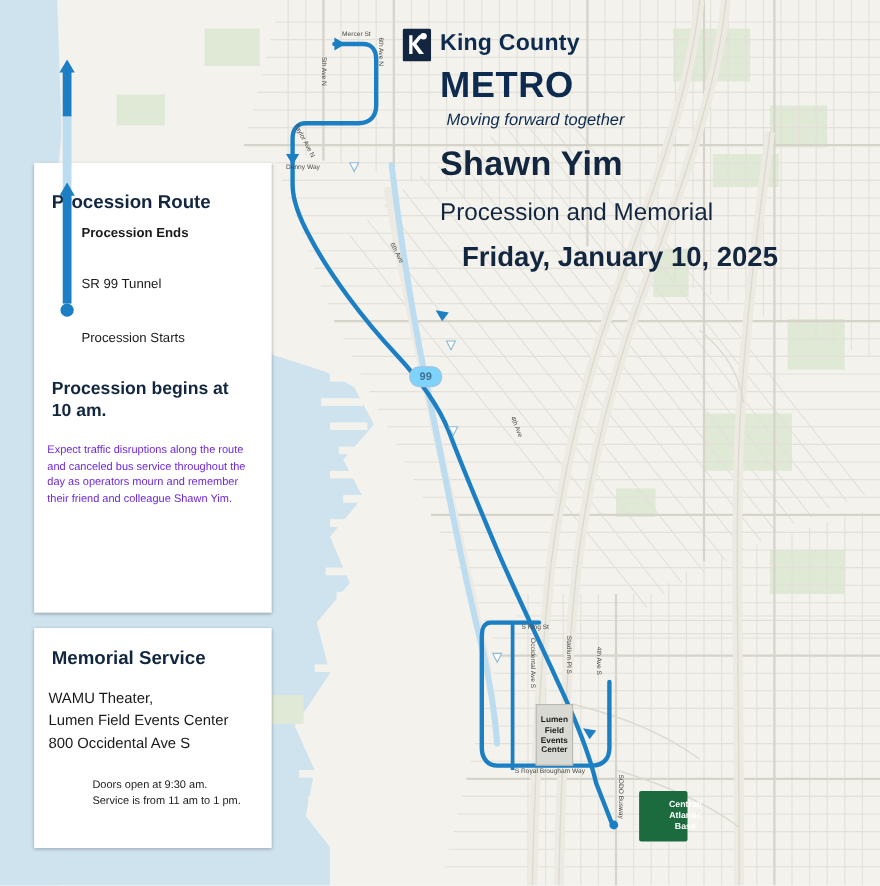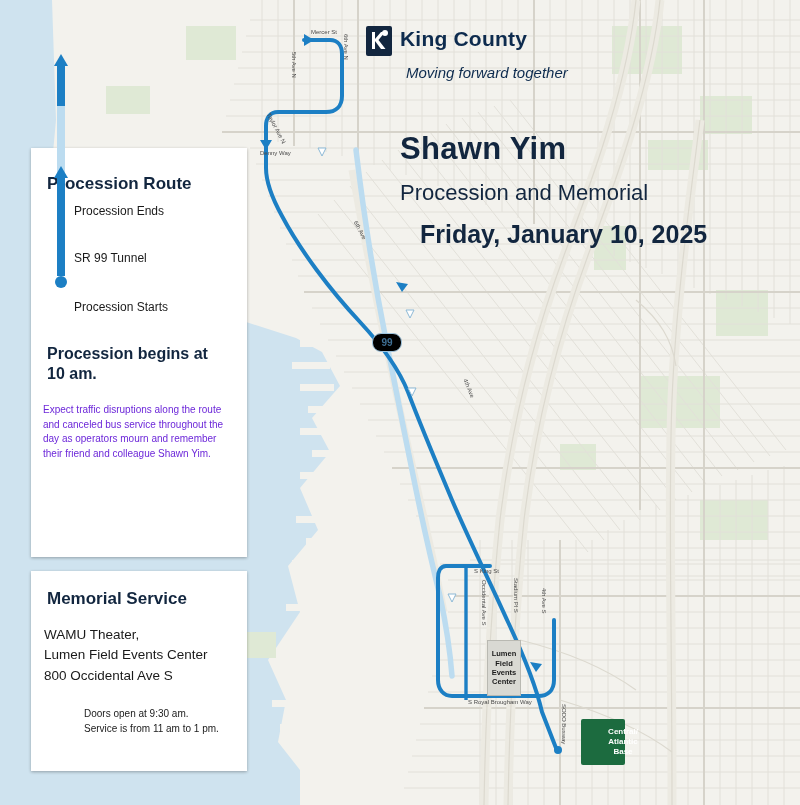--- a/index.html
+++ b/index.html
@@ -50,21 +50,21 @@
   }
   #legend-card{left:31px;top:148px;width:216px;height:409px;}
   .card-title{
     font-size:17px;font-weight:bold;color:#12263f;
     padding:14px 0 0 16px;
   }
   .legend-graphic{position:absolute;left:46px;top:50px;width:30px;height:245px;}
   .legend-label{
     position:absolute;left:74px;font-size:12px;color:#1a1a1a;
   }
-  #lg-ends{top:204px;}
+  #lg-ends{top:204px;font-weight:bold;}
   #lg-tunnel{top:251px;}
   #lg-starts{top:300px;}
   .card-h2{
     position:absolute;left:47px;top:344px;width:170px;
     font-size:16px;font-weight:bold;color:#12263f;line-height:1.25;
   }
   .card-body{
     position:absolute;left:43px;top:403px;width:188px;
     font-size:10px;color:#6d28d9;line-height:1.45;
   }
@@ -84,21 +84,21 @@
   }
 
   
   .mlabel{
     position:absolute;font-size:6px;color:#4a4a4a;white-space:nowrap;
     font-family:"Liberation Sans", sans-serif;
   }
   .mlabel.rot{transform-origin:0 0;}
   .shield{
     position:absolute;width:28px;height:17px;border-radius:9px;
-    background:#000000;border:1.5px solid #9fc4dd;
+    background:#7dd3fc;border:1.5px solid #9fc4dd;
     color:#3f6f94;font-size:10px;font-weight:bold;
     display:flex;align-items:center;justify-content:center;
   }
   .lumen-box{
     position:absolute;left:487px;top:640px;width:34px;height:56px;
     background:#d9d9d3;border:1px solid #b9b9b2;
     color:#1a1a1a;font-size:7.5px;font-weight:bold;line-height:1.25;
     display:flex;align-items:center;justify-content:center;text-align:center;
     padding:1px;box-sizing:border-box;
   }
@@ -377,20 +377,21 @@
 
   <div class="brand">
     <div class="brand-row">
       <svg class="kc-logo" viewBox="0 0 26 30">
         <rect x="0" y="0" width="26" height="30" rx="2" fill="#12263f"></rect>
         <path d="M6 6 h3 v7 l6 -7 h4 l-6.5 8 7 9 h-4.5 l-6 -8 v8 h-3 z" fill="#ffffff"></path>
         <circle cx="19" cy="7" r="3" fill="#ffffff"></circle>
       </svg>
       <div class="kc-name">King County</div>
     </div>
+    <div class="metro">METRO</div>
     <div class="tagline">Moving forward together</div>
   </div>
 
   <div class="person">Shawn Yim</div>
   <div class="subtitle">Procession and Memorial</div>
   <div class="dateline">Friday, January 10, 2025</div>
 
   <div class="card" id="legend-card"></div>
   <div class="card-title" style="position:absolute;left:31px;top:160px;width:216px;">Procession Route</div>
 

